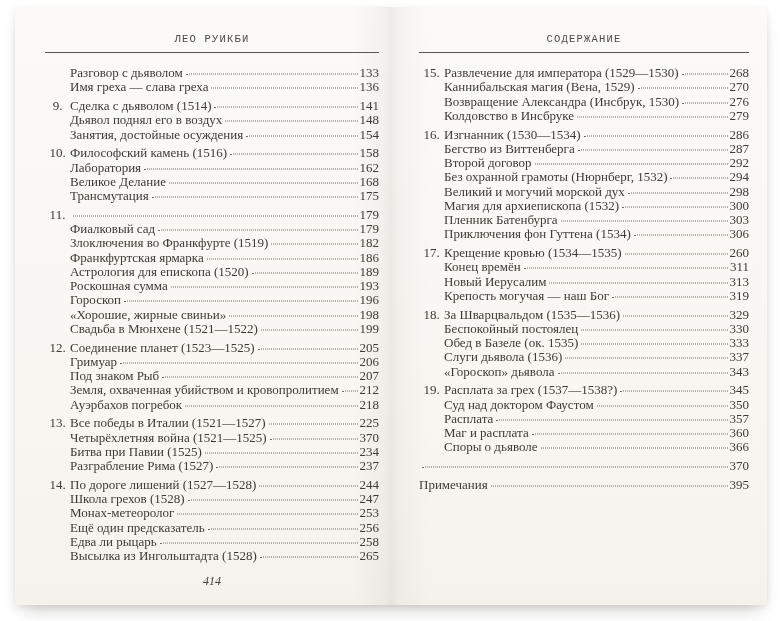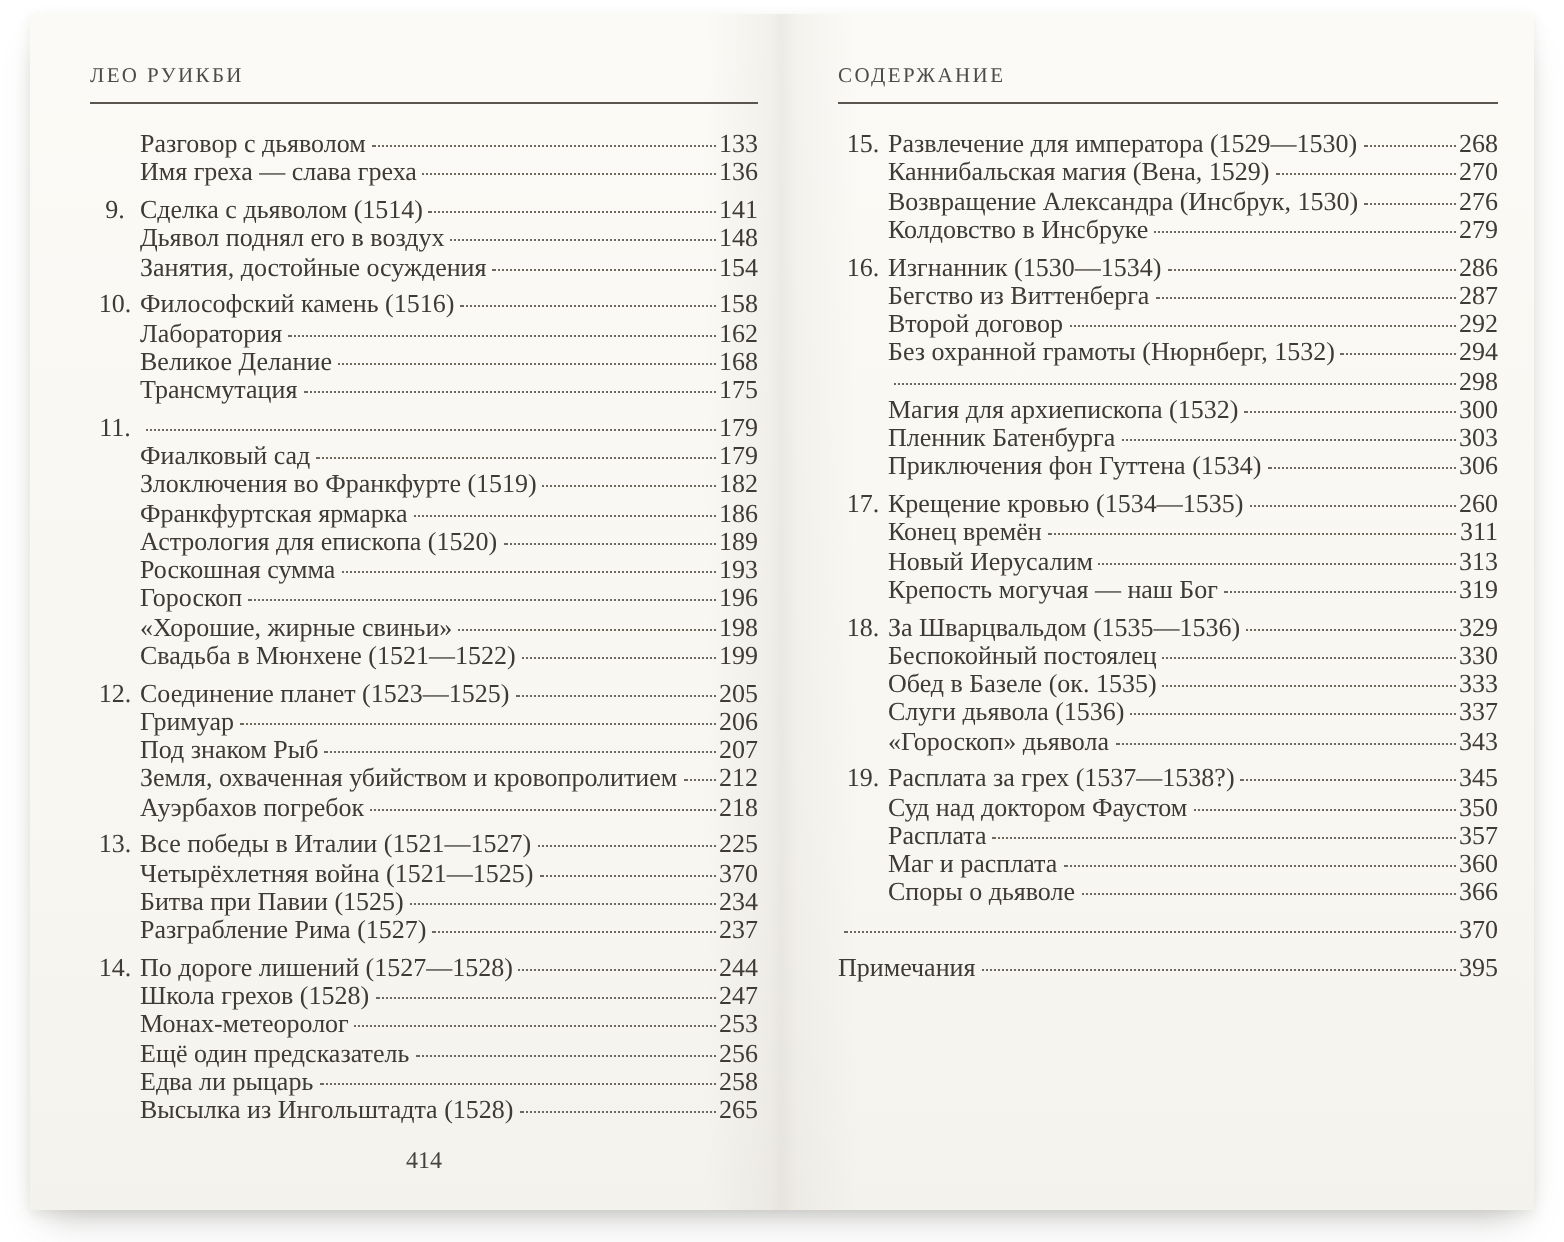--- a/index.html
+++ b/index.html
@@ -28,22 +28,22 @@
   .page {
     position: relative;
     width: 50%;
     box-sizing: border-box;
     color: #3e3a35;
   }
   .page-left  { padding: 26px 12px 0 30px; }
   .page-right { padding: 26px 18px 0 28px; }
 
   .running-head {
-    text-align: left;
-    font-family: Liberation Serif, serif;
+    text-align: center;
+    font-family: Liberation Mono, monospace;
     font-size: 10.5px;
     letter-spacing: 1.2px;
     color: #4c4b49;
     margin-bottom: 7px;
   }
   .head-rule {
     border: none;
     border-top: 1.2px solid #5a564f;
     margin: 0 0 13px 0;
   }
@@ -72,20 +72,21 @@
   .row .pg {
     flex: 0 0 auto;
     text-align: right;
   }
 
   .folio {
     text-align: center;
     font-size: 12px;
     color: #45423d;
     margin-top: 11px;
+    font-style: italic;
   }
 </style>
 </head>
 <body>
 
 <div class="spread">
 
   <div class="page page-left">
     <div class="running-head">ЛЕО РУИКБИ</div>
     <hr class="head-rule">
@@ -338,20 +339,21 @@
     <span class="pg">292</span>
   </div>
         <div class="row l2">
     <span class="num"></span>
     <span class="title">Без охранной грамоты (Нюрнберг, 1532)</span>
     <span class="leader"></span>
     <span class="pg">294</span>
   </div>
         <div class="row l2">
     <span class="num"></span>
+    <span class="title">Великий и могучий морской дух</span>
     <span class="leader"></span>
     <span class="pg">298</span>
   </div>
         <div class="row l2">
     <span class="num"></span>
     <span class="title">Магия для архиепископа (1532)</span>
     <span class="leader"></span>
     <span class="pg">300</span>
   </div>
         <div class="row l2">

